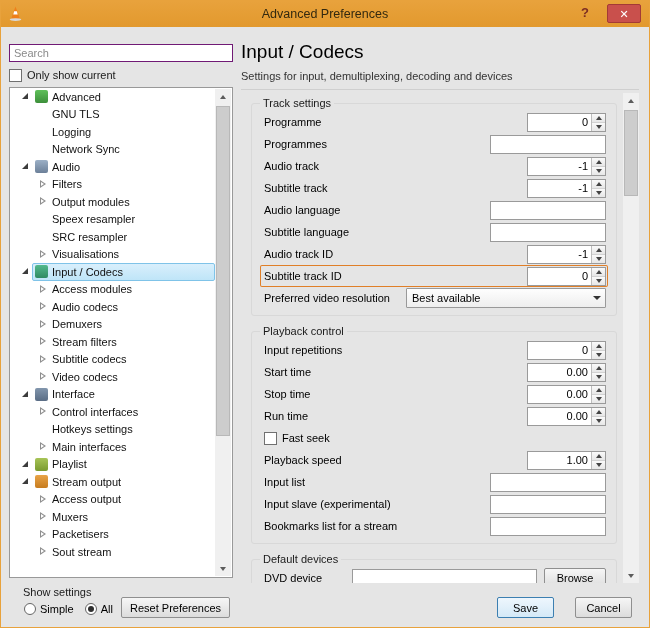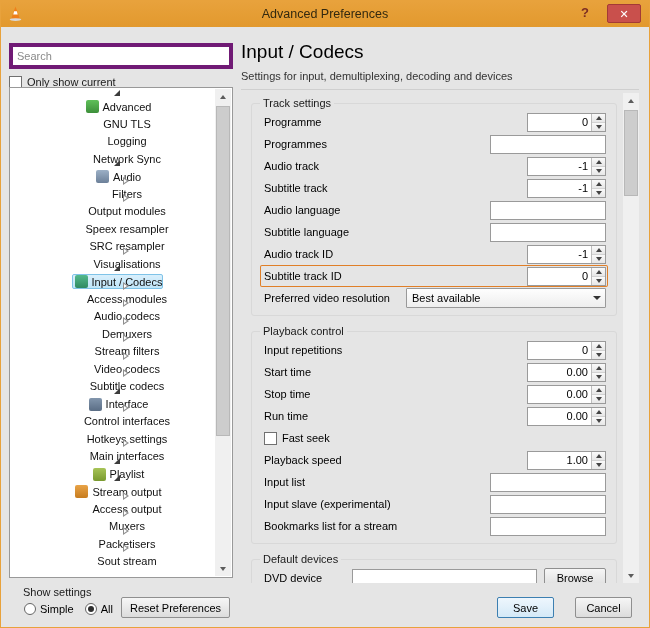--- a/index.html
+++ b/index.html
@@ -8,27 +8,27 @@
 
   
   .titlebar{position:absolute;top:0;left:0;right:0;height:26px;background:linear-gradient(var(--titlebar,#eba83f),#e2992e);}
   .cone{position:absolute;left:6px;top:4px;width:17px;height:17px;}
   .tb-title{position:absolute;left:0;right:0;top:6px;text-align:center;font-size:12.5px;color:#33290f;}
   .tb-help{position:absolute;right:56px;top:3px;width:16px;height:18px;text-align:center;font-size:13px;font-weight:bold;color:#7c2d23;cursor:default;line-height:18px;}
   .tb-close{position:absolute;right:8px;top:3px;width:34px;height:19px;background:var(--close-button,#c9504c);border:1px solid #a33a36;border-radius:2px;color:#fff;font-size:11px;text-align:center;line-height:18px;box-sizing:border-box;}
 
   
   .sidebar{position:absolute;left:8px;top:42px;width:224px;bottom:44px;}
-  .search{width:100%;height:26px;box-sizing:border-box;border:4px solid #701a75;font:11px "Liberation Sans",sans-serif;padding:0 4px;outline:none;background:#fff;}
+  .search{width:100%;height:18px;box-sizing:border-box;border:1px solid #701a75;font:11px "Liberation Sans",sans-serif;padding:0 4px;outline:none;background:#fff;}
   .search::placeholder{color:#8a8a8a;}
   .only-current{display:flex;align-items:center;margin-top:5px;height:16px;font-size:11px;color:#1a1a1a;}
   .checkbox{width:13px;height:13px;border:1px solid #707070;background:#fff;display:inline-block;box-sizing:border-box;margin-right:5px;flex:none;}
   .tree-box{position:absolute;left:0;right:0;top:44px;height:491px;background:#fff;border:1px solid #999;box-sizing:border-box;overflow:hidden;}
   .tree{position:absolute;left:0;top:0;right:17px;bottom:0;overflow:hidden;}
-  .tree-row{display:flex;align-items:center;height:17.5px;padding-left:10px;font-size:11px;color:#111;white-space:nowrap;flex-direction:column;}
+  .tree-row{display:flex;align-items:center;height:17.5px;padding-left:10px;font-size:11px;color:#111;white-space:nowrap;}
   .tree-row.lvl1{padding-left:28px;}
   .row-content{display:flex;align-items:center;flex:1;height:16px;border:1px solid transparent;border-radius:2px;padding-left:1px;}
   .tree-row.selected .row-content{background:linear-gradient(var(--selection,#daf0fc),#bfe5f8);border-color:#7fc3e8;}
   .twisty{width:11px;height:11px;display:inline-block;position:relative;flex:none;margin-right:1px;}
   .twisty.exp::after{content:"";position:absolute;left:2px;top:2px;border:3.5px solid transparent;border-right-color:#3c3c3c;border-bottom-color:#3c3c3c;}
   .twisty.col::before{content:"";position:absolute;left:2px;top:1px;border-top:4px solid transparent;border-bottom:4px solid transparent;border-left:6px solid #8f8f8f;}
   .twisty.col::after{content:"";position:absolute;left:3px;top:3px;border-top:2px solid transparent;border-bottom:2px solid transparent;border-left:3px solid #fff;}
   .cat-icon{width:13px;height:13px;border-radius:2px;display:inline-block;margin:0 4px 0 1px;flex:none;}
   .advanced-icon{background:linear-gradient(#5fc05a,#3d8f3a);}
   .audio-icon{background:linear-gradient(#9cb0c6,#6c8099);}
@@ -204,27 +204,27 @@
           </div>
           <div class="tree-row lvl1">
             <span class="twisty col"></span>
             <span class="row-content">
               <span class="tree-label">Stream filters</span>
             </span>
           </div>
           <div class="tree-row lvl1">
             <span class="twisty col"></span>
             <span class="row-content">
+              <span class="tree-label">Subtitle codecs</span>
+            </span>
+          </div>
+          <div class="tree-row lvl1">
+            <span class="twisty col"></span>
+            <span class="row-content">
               <span class="tree-label">Video codecs</span>
-            </span>
-          </div>
-          <div class="tree-row lvl1">
-            <span class="twisty col"></span>
-            <span class="row-content">
-              <span class="tree-label">Subtitle codecs</span>
             </span>
           </div>
           <div class="tree-row lvl0">
             <span class="twisty exp"></span>
             <span class="row-content">
               <span class="cat-icon interface-icon"></span>
               <span class="tree-label">Interface</span>
             </span>
           </div>
           <div class="tree-row lvl1">

